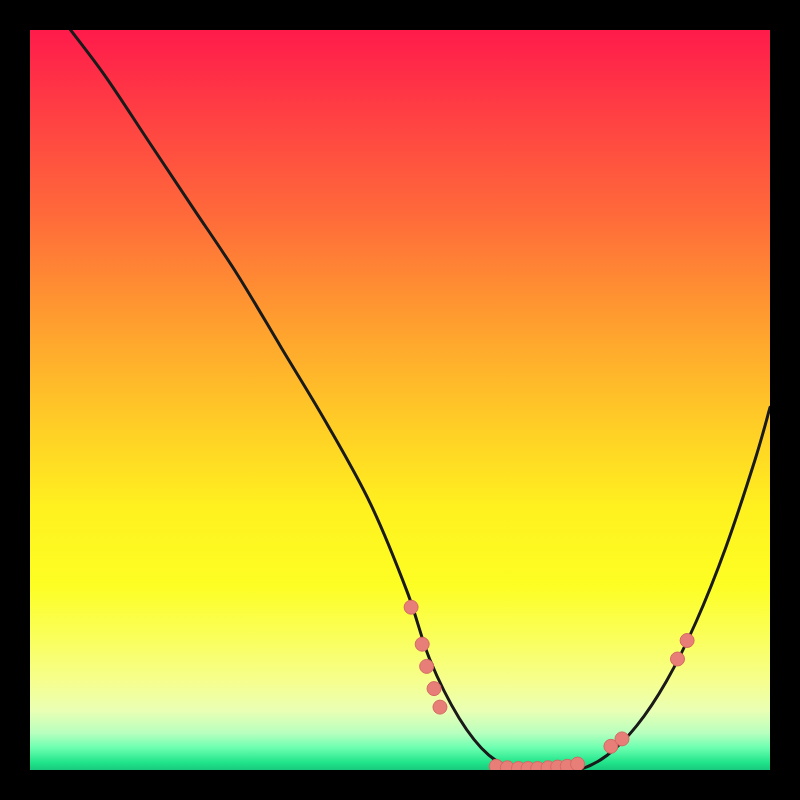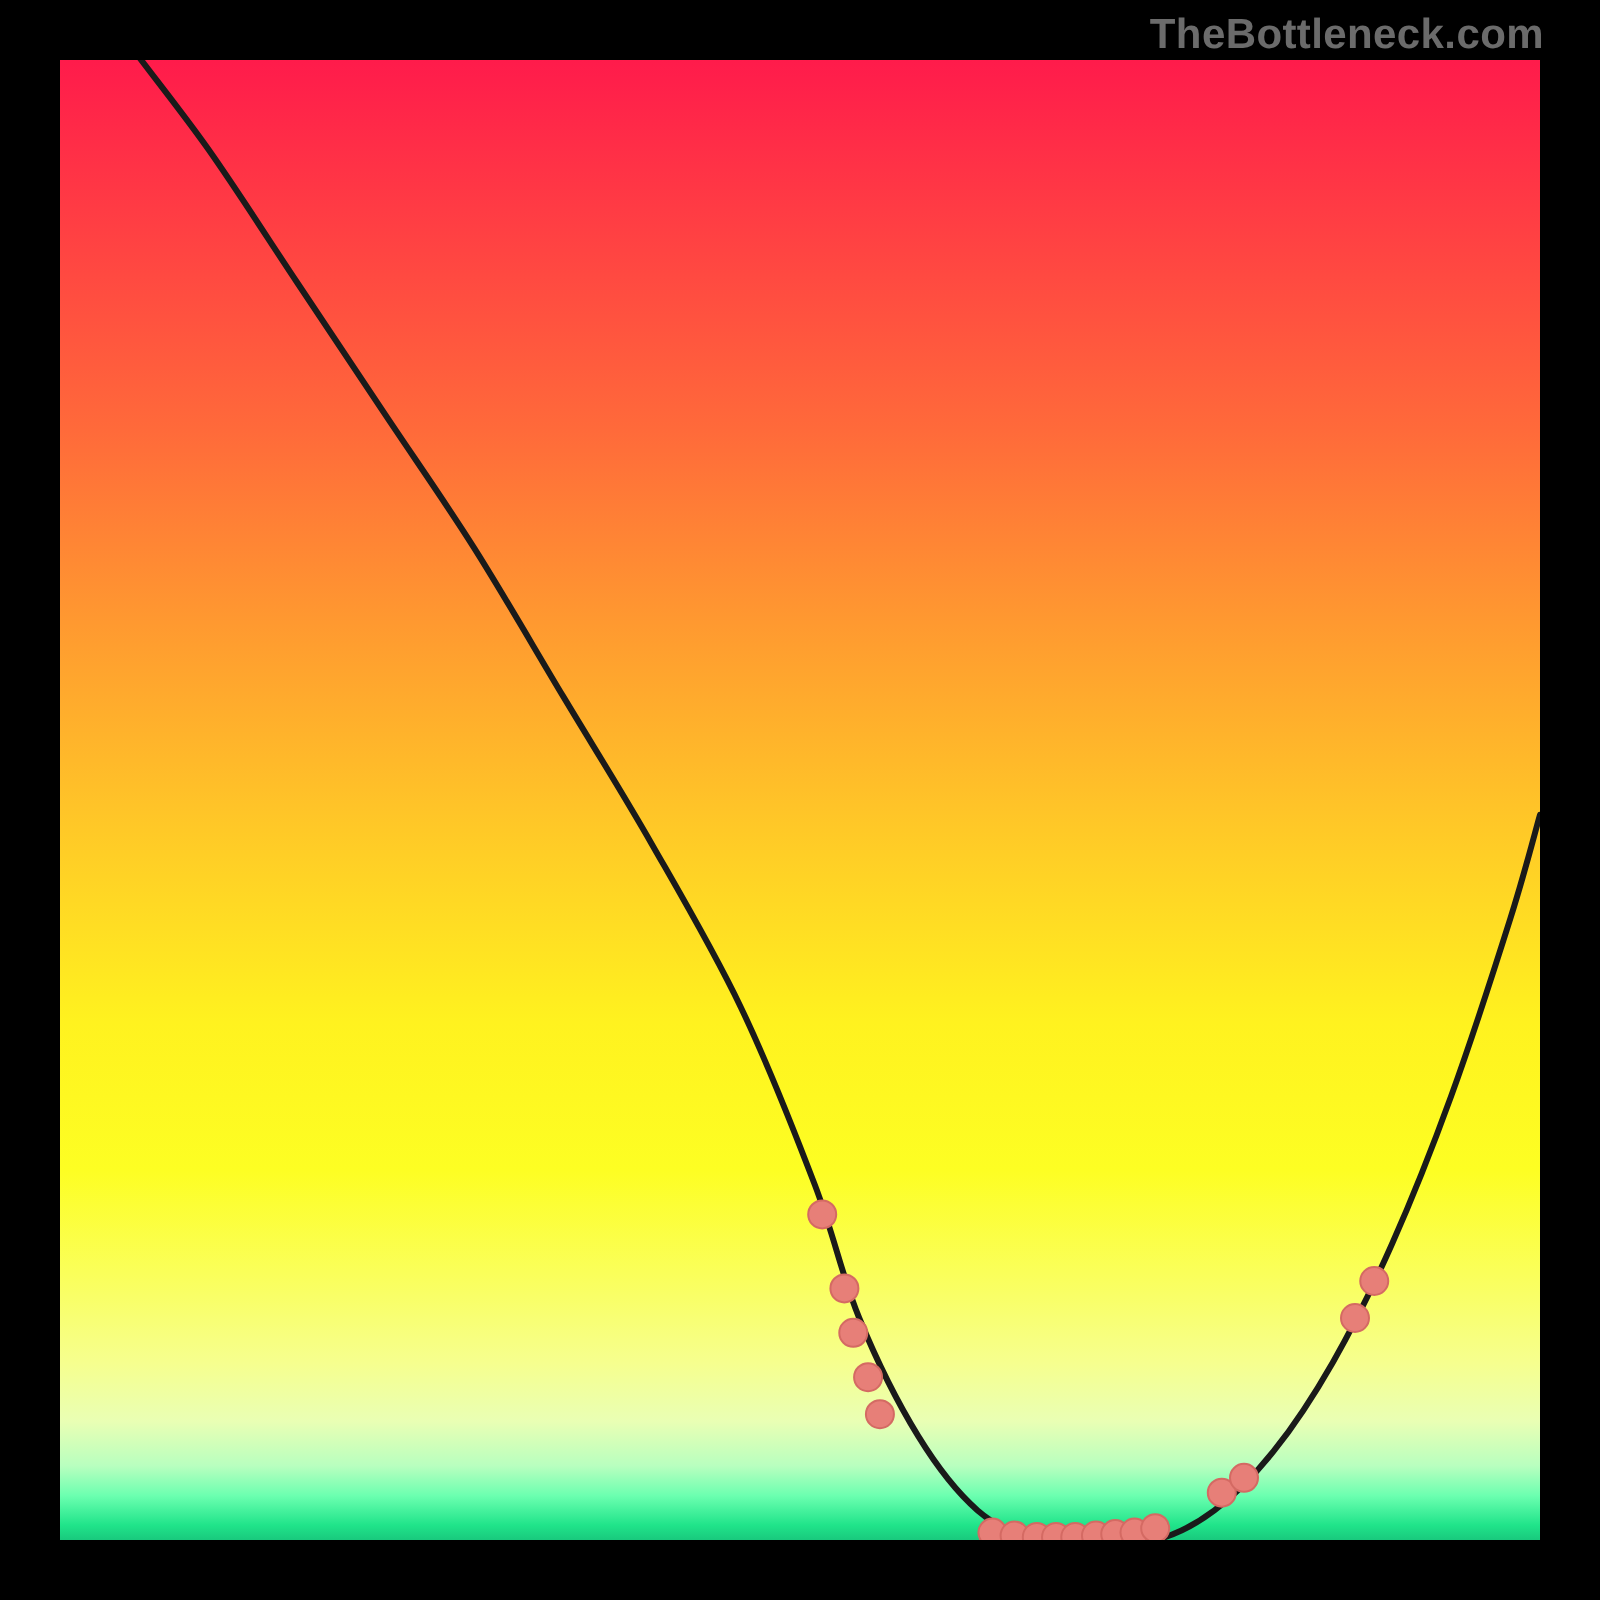--- a/index.html
+++ b/index.html
@@ -63,21 +63,20 @@
     font-weight: 600;
     color: #6b6b6b;
     letter-spacing: 0.2px;
   }
 </style>
 </head>
 <body>
 
 <div class="stage">
 
-  <div class="watermark">TheBottleneck.com</div>
 
   <div class="plot-area">
     <div class="gradient-bg"></div>
 
     <svg class="curve-svg" viewBox="0 0 740 740" preserveAspectRatio="none">
       <path id="bottleneck-curve" fill="none" stroke="#1a1a1a" stroke-width="3" stroke-linecap="round" d="M 0.00 -59.20 C 4.93 -51.80, 17.27 -32.07, 29.60 -14.80 C 41.93 2.47, 59.20 23.43, 74.00 44.40 C 88.80 65.37, 103.60 88.80, 118.40 111.00 C 133.20 133.20, 148.00 155.40, 162.80 177.60 C 177.60 199.80, 192.40 220.77, 207.20 244.20 C 222.00 267.63, 236.80 293.53, 251.60 318.20 C 266.40 342.87, 281.20 366.30, 296.00 392.20 C 310.80 418.10, 326.83 445.23, 340.40 473.60 C 353.97 501.97, 367.53 536.50, 377.40 562.40 C 387.27 588.30, 390.97 608.03, 399.60 629.00 C 408.23 649.97, 419.33 672.17, 429.20 688.20 C 439.07 704.23, 448.93 716.57, 458.80 725.20 C 468.67 733.83, 478.53 737.53, 488.40 740.00 C 498.27 742.47, 508.13 740.00, 518.00 740.00 C 527.87 740.00, 537.73 742.47, 547.60 740.00 C 557.47 737.53, 567.33 732.60, 577.20 725.20 C 587.07 717.80, 596.93 707.93, 606.80 695.60 C 616.67 683.27, 626.53 668.47, 636.40 651.20 C 646.27 633.93, 656.13 614.20, 666.00 592.00 C 675.87 569.80, 685.73 545.13, 695.60 518.00 C 705.47 490.87, 717.80 452.63, 725.20 429.20 C 732.60 405.77, 737.53 386.03, 740.00 377.40"></path>
       <g id="points-group">
           <circle cx="381.10" cy="577.20" r="7" fill="#e77f78" stroke="#d46a63" stroke-width="1"></circle>
           <circle cx="392.20" cy="614.20" r="7" fill="#e77f78" stroke="#d46a63" stroke-width="1"></circle>
           <circle cx="396.64" cy="636.40" r="7" fill="#e77f78" stroke="#d46a63" stroke-width="1"></circle>

